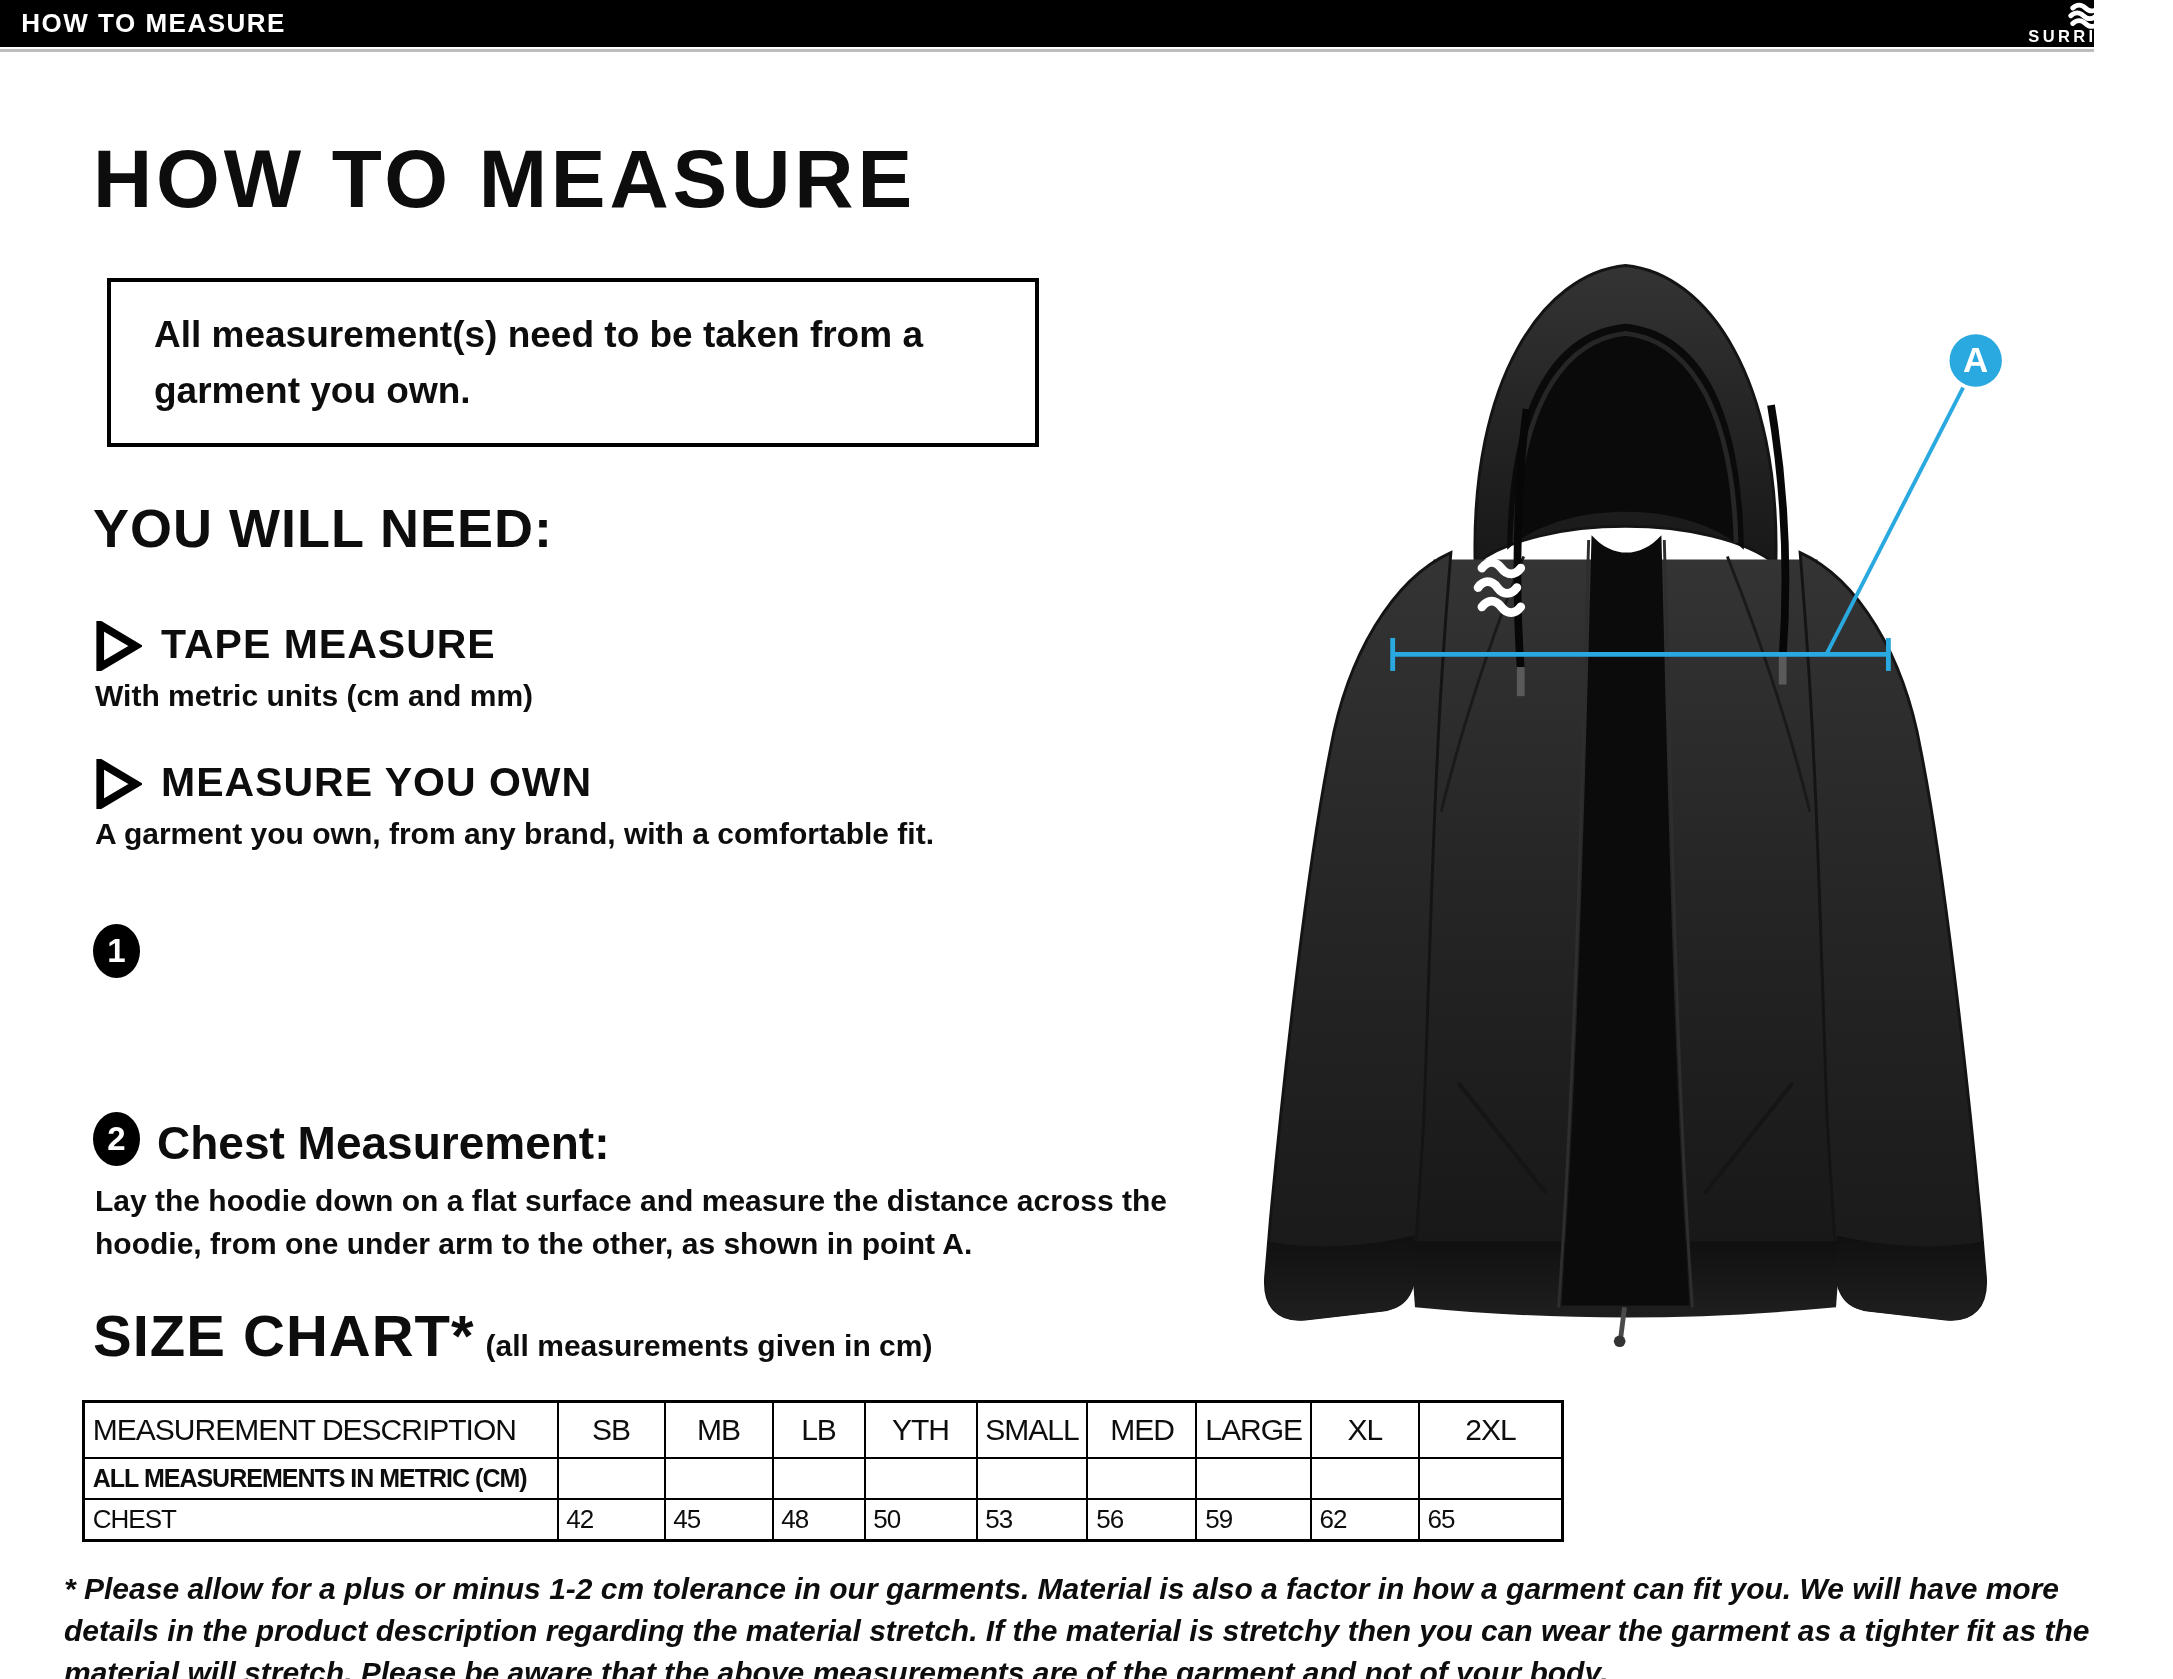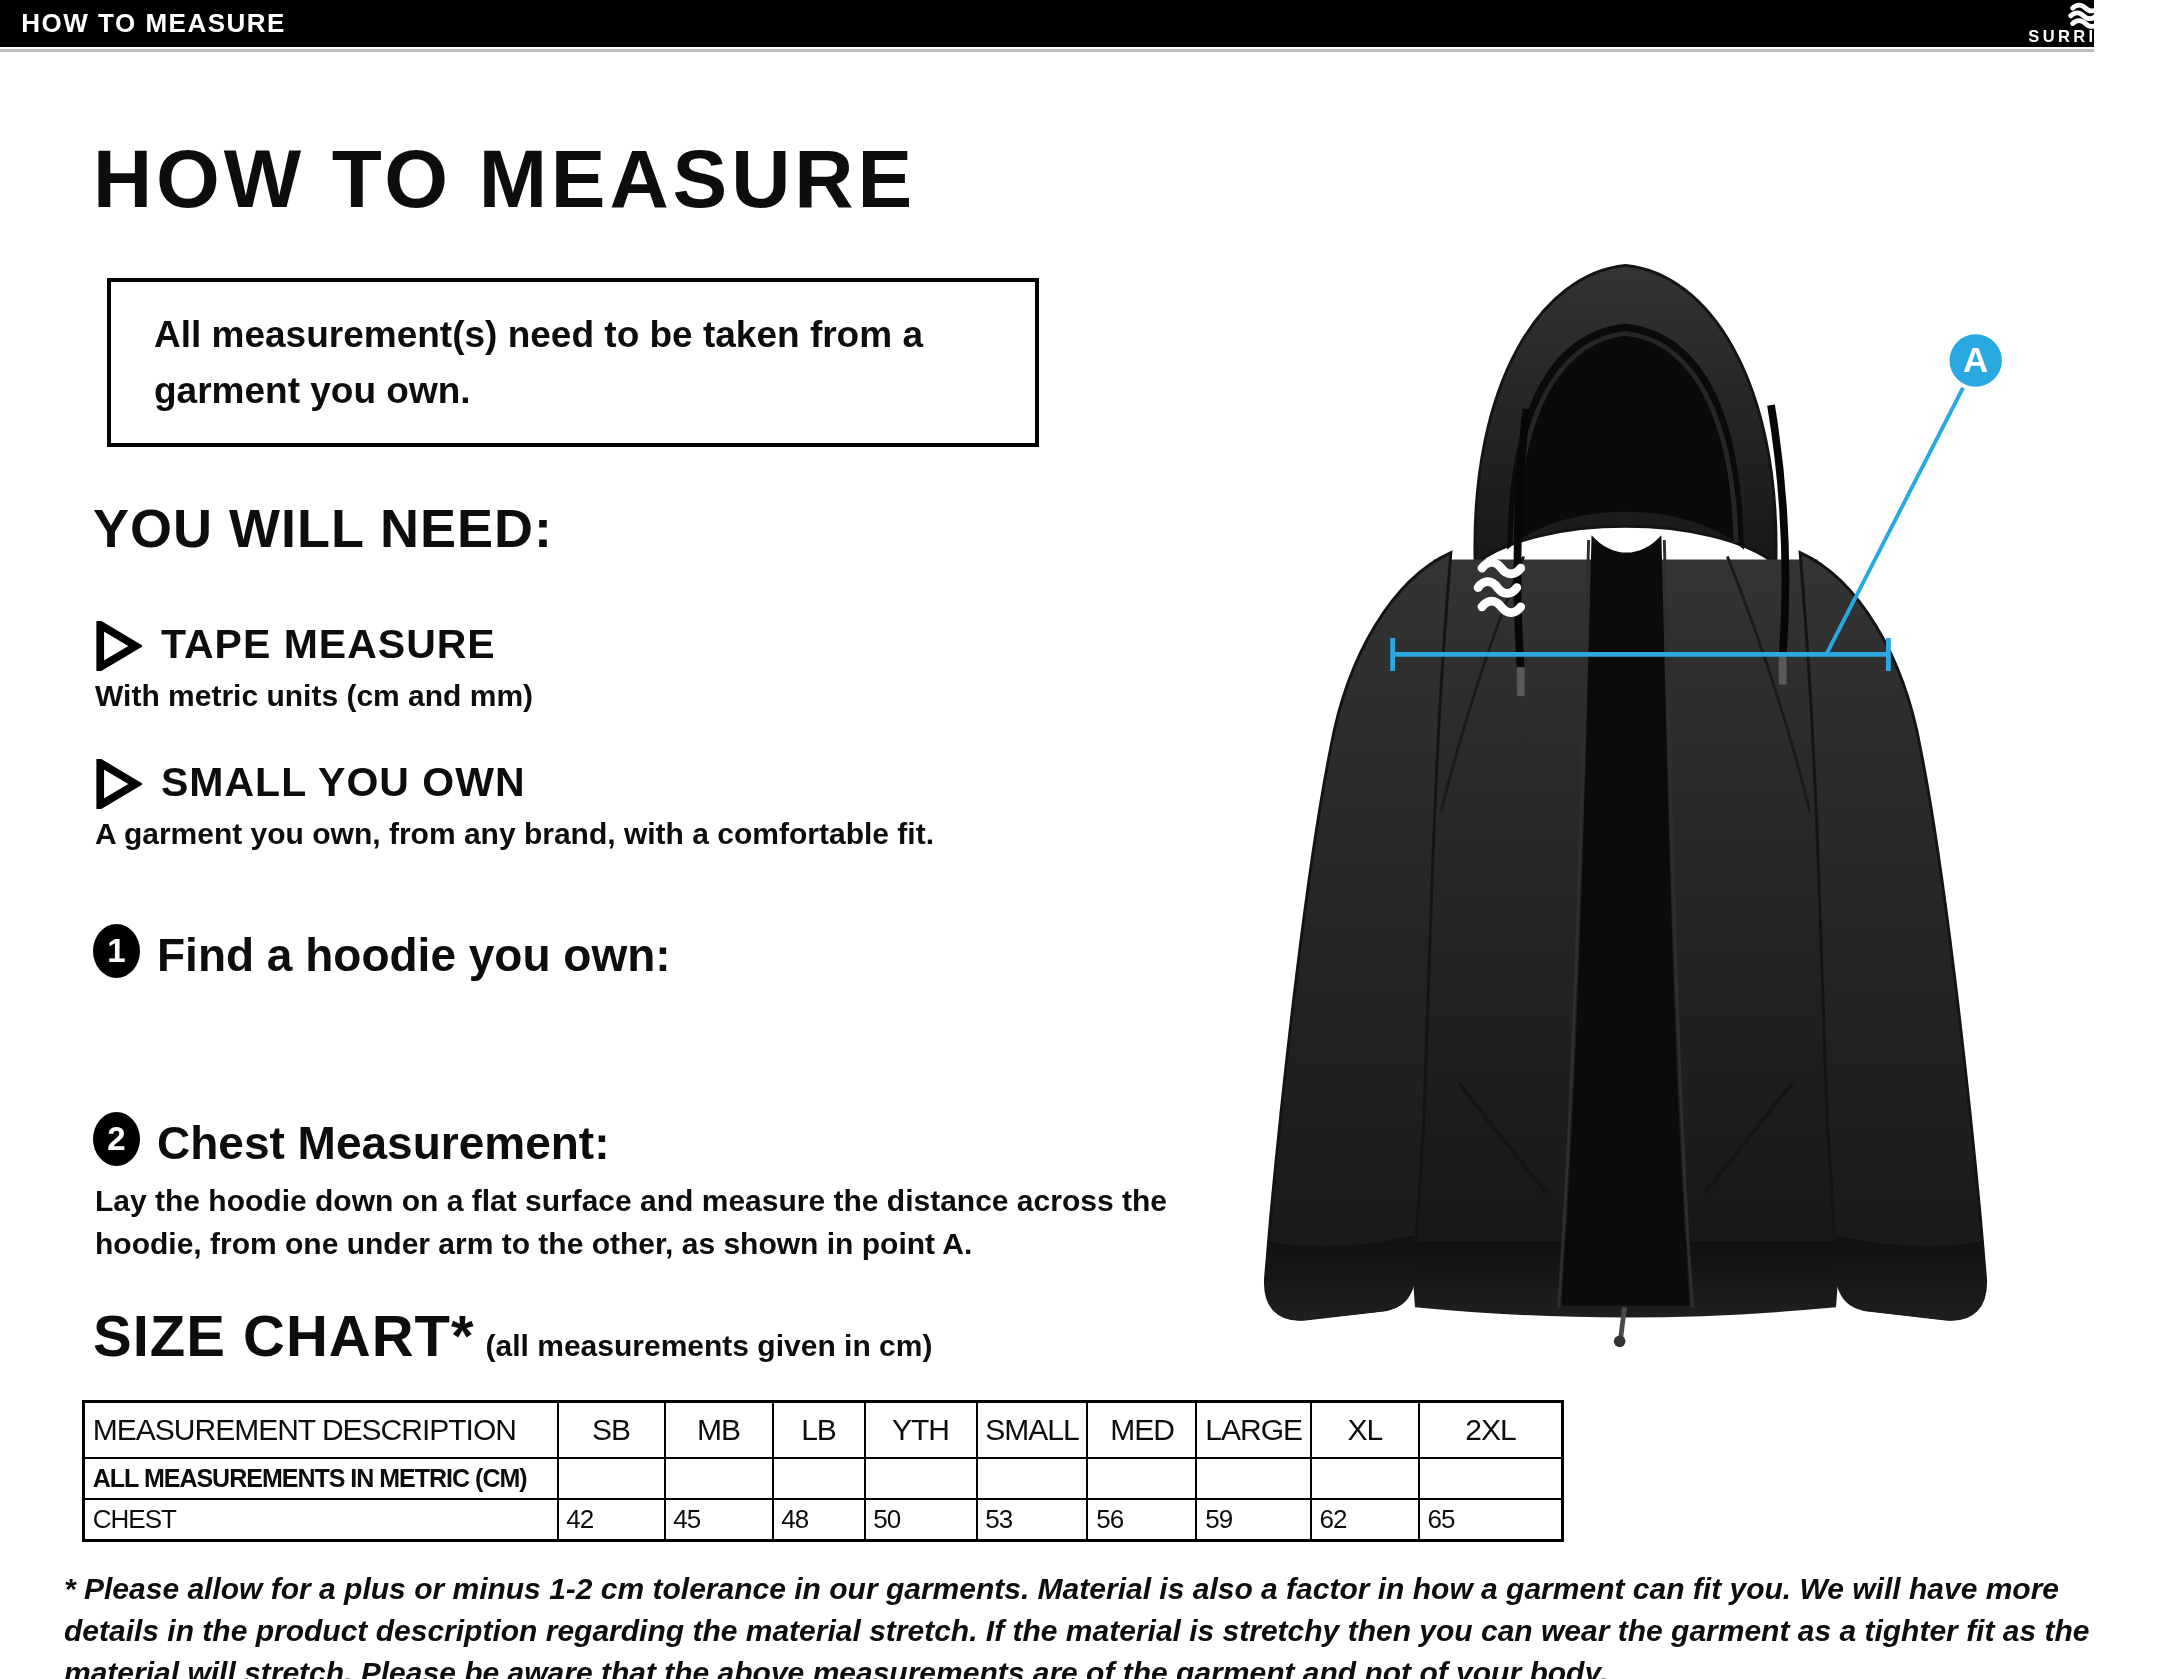--- a/index.html
+++ b/index.html
@@ -75,27 +75,26 @@
 
   <svg class="tri-icon" style="left:95px;top:621px;" viewBox="0 0 48 52">
     <polygon points="5,4 42,26 5,48" fill="none" stroke="#000" stroke-width="8" stroke-linejoin="miter"></polygon>
   </svg>
   <div class="item-title" style="left:161px;top:621px;">TAPE MEASURE</div>
   <div class="item-desc" style="left:95px;top:679px;">With metric units (cm and mm)</div>
 
   <svg class="tri-icon" style="left:95px;top:759px;" viewBox="0 0 48 52">
     <polygon points="5,4 42,26 5,48" fill="none" stroke="#000" stroke-width="8" stroke-linejoin="miter"></polygon>
   </svg>
-  <div class="item-title" style="left:161px;top:759px;">SMALL YOU OWN</div>
+  <div class="item-title" style="left:161px;top:759px;">MEASURE YOU OWN</div>
   <div class="item-desc" style="left:95px;top:817px;">A garment you own, from any brand, with a comfortable fit.</div>
 
   <div class="step-badge" style="left:93px;top:924px;">
     <span>1</span>
   </div>
-  <div class="step-title" style="left:157px;top:928px;">Find a hoodie you own:</div>
 
   <div class="step-badge" style="left:93px;top:1112px;">
     <span>2</span>
   </div>
   <div class="step-title" style="left:157px;top:1116px;">Chest Measurement:</div>
   <div class="step-desc" style="left:95px;top:1180px;width:1164px;">Lay the hoodie down on a flat surface and measure the distance across the hoodie, from one under arm to the other, as shown in point A.</div>
 
   <div class="sc-head">
     <span>SIZE CHART*</span><span class="sc-sub">(all measurements given in cm)</span>
   </div>

